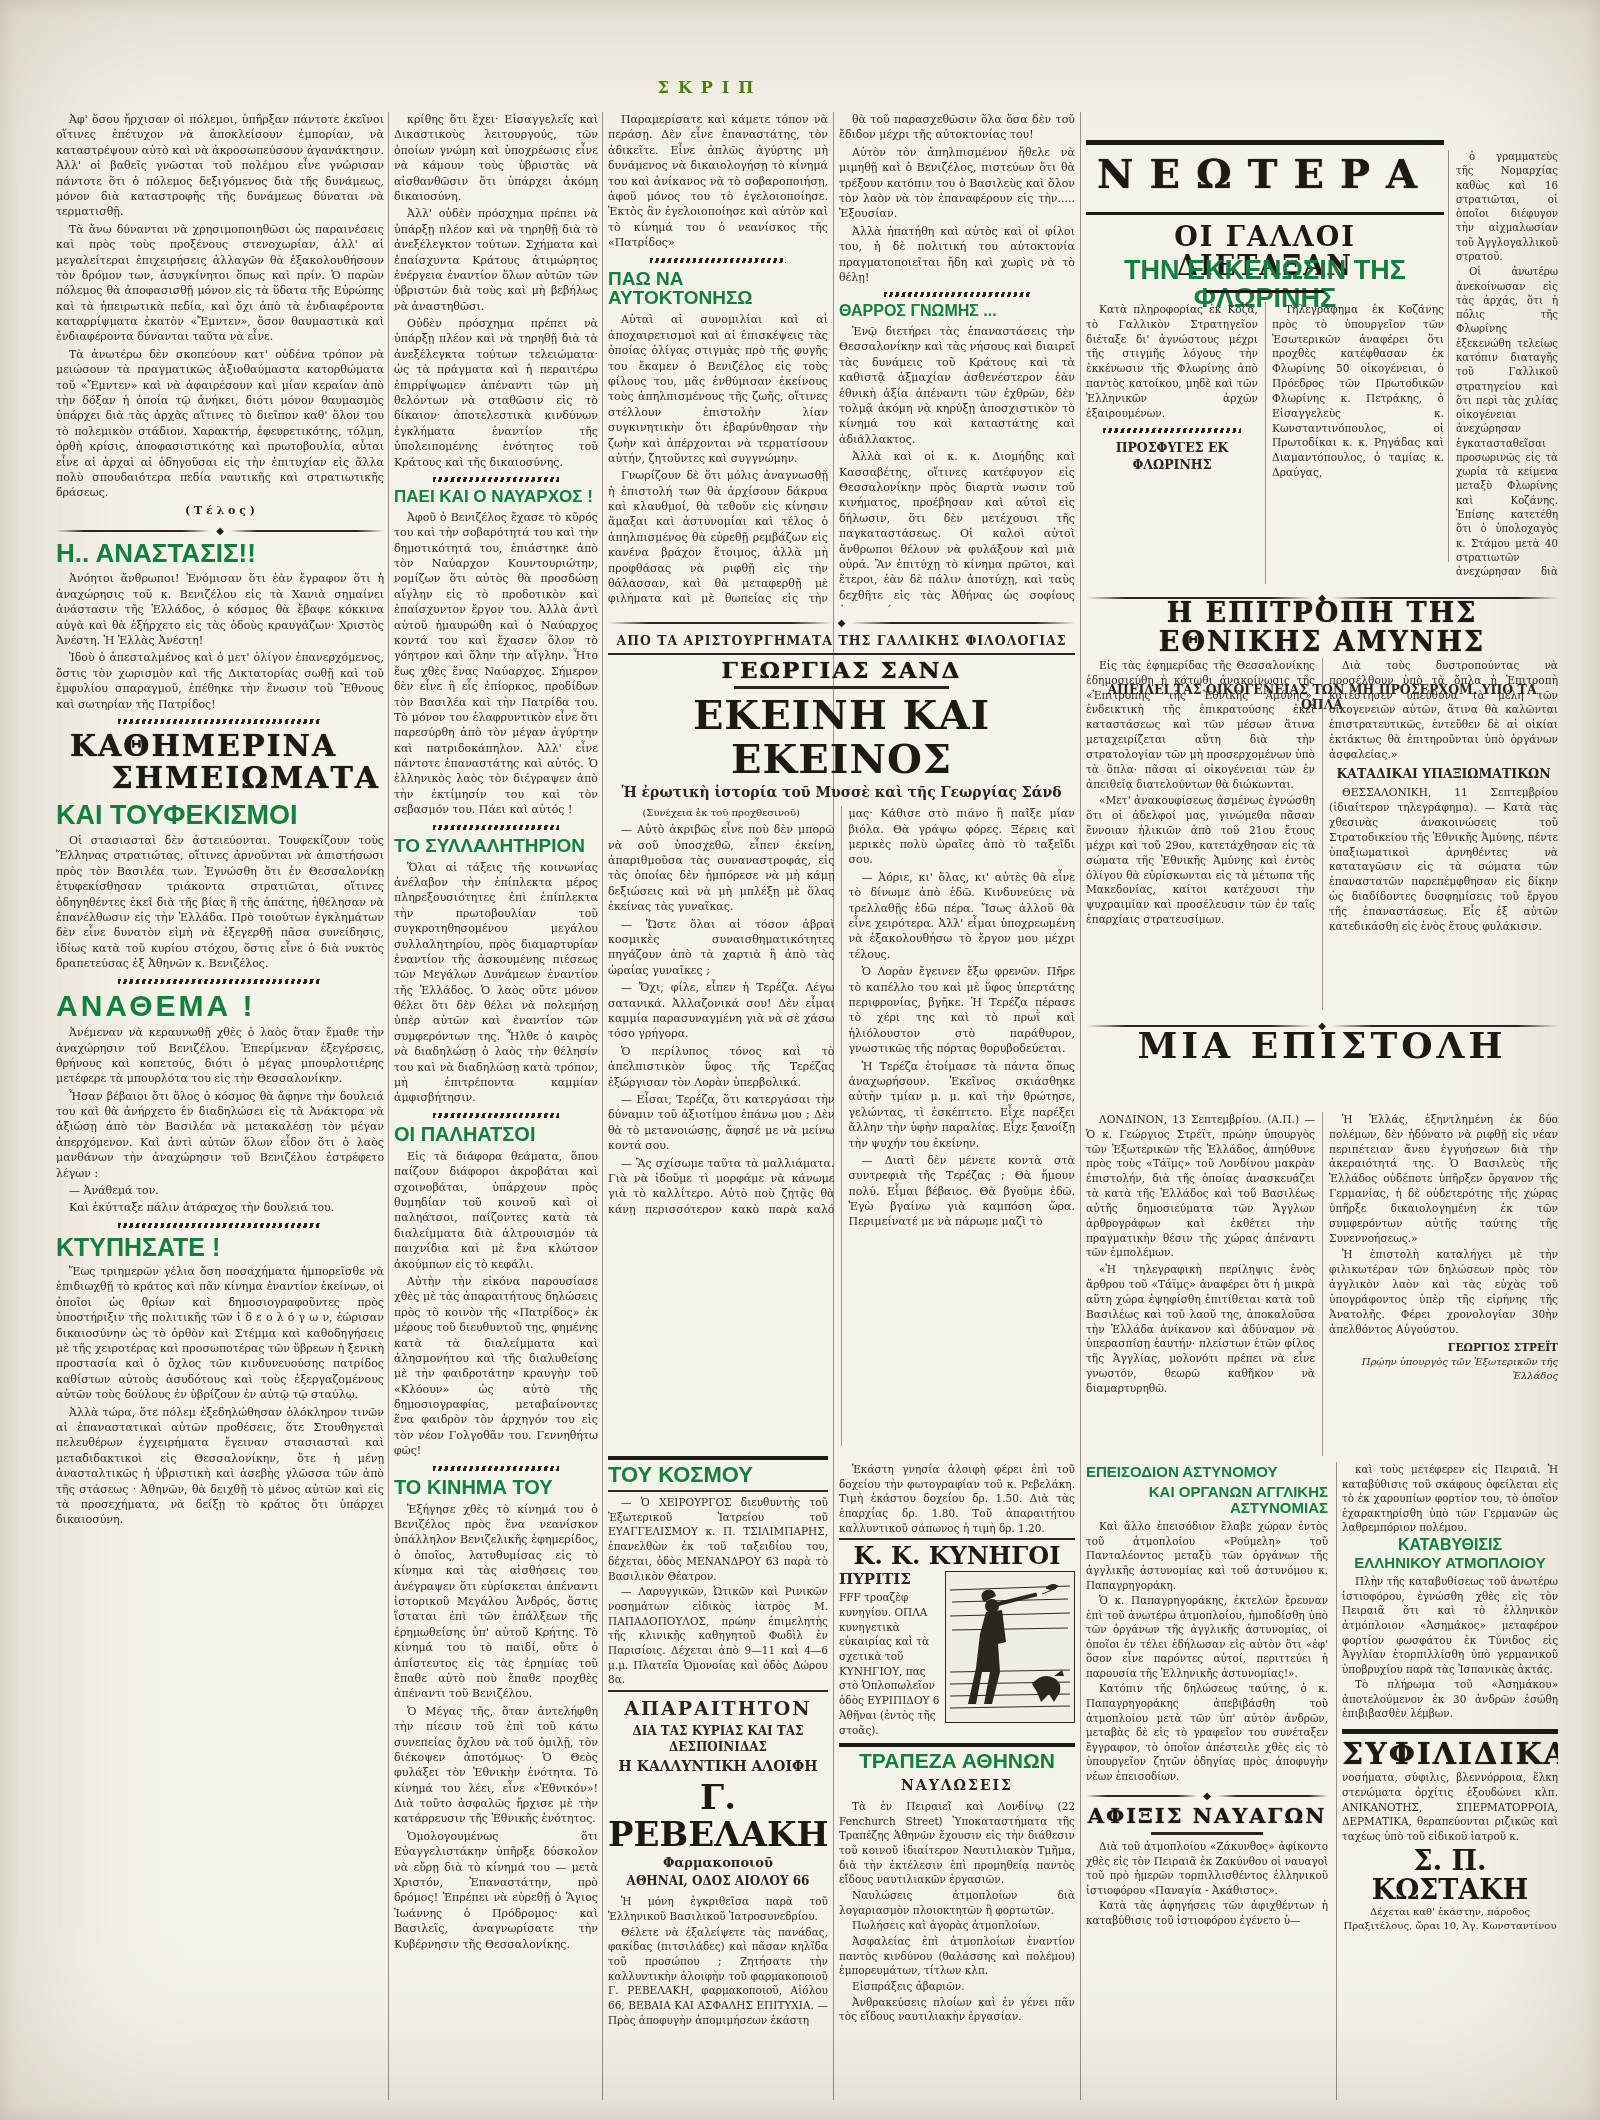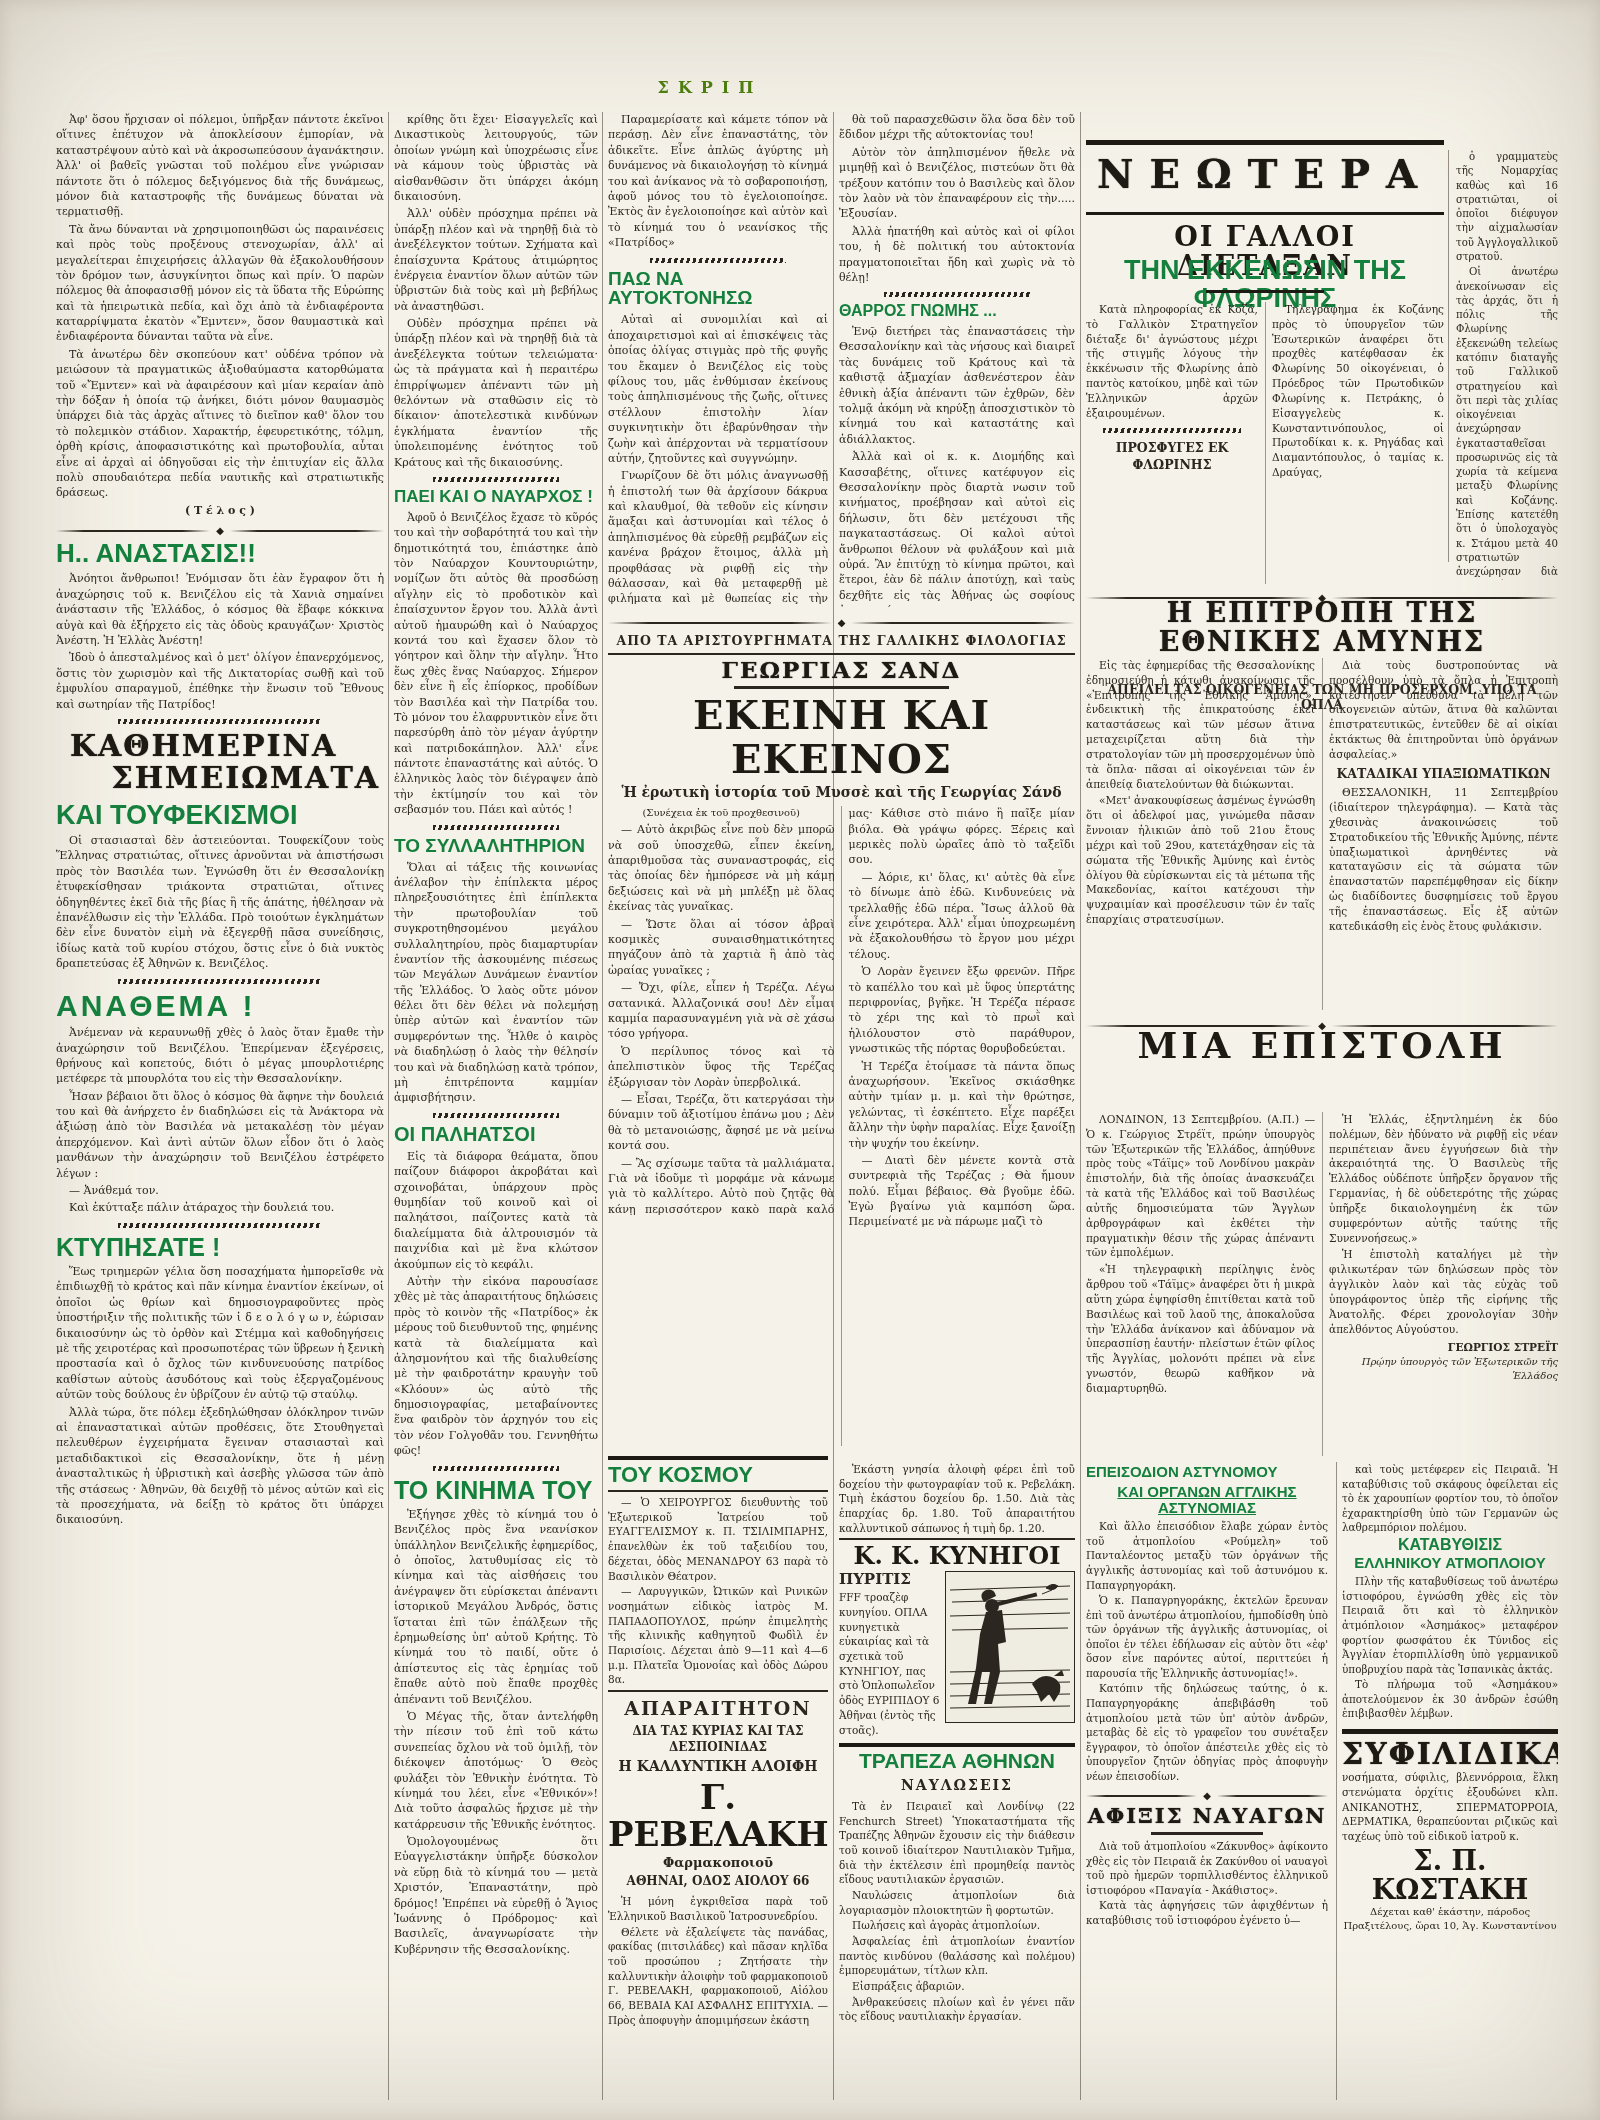--- a/index.html
+++ b/index.html
@@ -123,21 +123,21 @@
     <div class="squig"></div>
     <div>
       <div class="h-sec" style="font-size:20px;text-align:left;">ΟΙ ΠΑΛΗΑΤΣΟΙ</div>
       <div>
           <p class="para">Εἰς τὰ διάφορα θεάματα, ὅπου παίζουν διάφοροι ἀκροβάται καὶ σχοινοβάται, ὑπάρχουν πρὸς θυμηδίαν τοῦ κοινοῦ καὶ οἱ παληάτσοι, παίζοντες κατὰ τὰ διαλείμματα διὰ ἀλτρουισμόν τὰ παιχνίδια καὶ μὲ ἕνα κλώτσον ἀκούμπων εἰς τὸ κεφάλι.</p>
           <p class="para">Αὐτὴν τὴν εἰκόνα παρουσίασε χθὲς μὲ τὰς ἀπαραιτήτους δηλώσεις πρὸς τὸ κοινὸν τῆς «Πατρίδος» ἐκ μέρους τοῦ διευθυντοῦ της, φημένης κατὰ τὰ διαλείμματα καὶ ἀλησμονήτου καὶ τῆς διαλυθείσης μὲ τὴν φαιδροτάτην κραυγὴν τοῦ «Κλόουν» ὡς αὐτὸ τῆς δημοσιογραφίας, μεταβαίνοντες ἕνα φαιδρὸν τὸν ἀρχηγόν του εἰς τὸν νέον Γολγοθᾶν του. Γεννηθήτω φῶς!</p>
         </div>
     </div>
     <div class="squig"></div>
     <div>
-      <div class="h-sec" style="font-size:25px;text-align:left;">ΤΟ ΚΙΝΗΜΑ ΤΟΥ</div>
+      <div class="h-sec" style="font-size:20px;text-align:left;">ΤΟ ΚΙΝΗΜΑ ΤΟΥ</div>
       <div>
           <p class="para">Ἐξήγησε χθὲς τὸ κίνημά του ὁ Βενιζέλος πρὸς ἕνα νεανίσκον ὑπάλληλον Βενιζελικῆς ἐφημερίδος, ὁ ὁποῖος, λατυθυμίσας εἰς τὸ κίνημα καὶ τὰς αἰσθήσεις του ἀνέγραψεν ὅτι εὑρίσκεται ἀπέναντι ἱστορικοῦ Μεγάλου Ἀνδρός, ὅστις ἵσταται ἐπὶ τῶν ἐπάλξεων τῆς ἐρημωθείσης ὑπ' αὐτοῦ Κρήτης. Τὸ κίνημά του τὸ παιδί, οὔτε ὁ ἀπίστευτος εἰς τὰς ἐρημίας τοῦ ἔπαθε αὐτὸ ποὺ ἔπαθε προχθὲς ἀπέναντι τοῦ Βενιζέλου.</p>
           <p class="para">Ὁ Μέγας τῆς, ὅταν ἀντελήφθη τὴν πίεσιν τοῦ ἐπὶ τοῦ κάτω συνεπείας ὄχλου νὰ τοῦ ὁμιλῇ, τὸν διέκοψεν ἀποτόμως· Ὁ Θεὸς φυλάξει τὸν Ἐθνικὴν ἑνότητα. Τὸ κίνημά του λέει, εἶνε «Ἐθνικόν»! Διὰ τοῦτο ἀσφαλῶς ἤρχισε μὲ τὴν κατάρρευσιν τῆς Ἐθνικῆς ἑνότητος.</p>
           <p class="para">Ὁμολογουμένως ὅτι Εὐαγγελιστάκην ὑπῆρξε δύσκολον νὰ εὕρῃ διὰ τὸ κίνημά του — μετὰ Χριστόν, Ἐπαναστάτην, πρὸ δρόμος! Ἐπρέπει νὰ εὑρεθῇ ὁ Ἅγιος Ἰωάννης ὁ Πρόδρομος· καὶ Βασιλεῖς, ἀναγνωρίσατε τὴν Κυβέρνησιν τῆς Θεσσαλονίκης.</p>
         </div>
     </div>
   </div>
 
   <div class="col" style="left:608px;top:112px;width:220px;height:496px">
     <div>
@@ -321,21 +321,21 @@
         <p class="para">«Ἡ τηλεγραφικὴ περίληψις ἑνὸς ἄρθρου τοῦ «Τάϊμς» ἀναφέρει ὅτι ἡ μικρὰ αὕτη χώρα ἐψηφίσθη ἐπιτίθεται κατὰ τοῦ Βασιλέως καὶ τοῦ λαοῦ της, ἀποκαλοῦσα τὴν Ἑλλάδα ἀνίκανον καὶ ἀδύναμον νὰ ὑπερασπίσῃ ἑαυτήν· πλείστων ἐτῶν φίλος τῆς Ἀγγλίας, μολονότι πρέπει νὰ εἶνε γνωστόν, θεωρῶ καθῆκον νὰ διαμαρτυρηθῶ.</p>
         <p class="para">Ἡ Ἑλλάς, ἐξηντλημένη ἐκ δύο πολέμων, δὲν ἠδύνατο νὰ ριφθῇ εἰς νέαν περιπέτειαν ἄνευ ἐγγυήσεων διὰ τὴν ἀκεραιότητά της. Ὁ Βασιλεὺς τῆς Ἑλλάδος οὐδέποτε ὑπῆρξεν ὄργανον τῆς Γερμανίας, ἡ δὲ οὐδετερότης τῆς χώρας ὑπῆρξε δικαιολογημένη ἐκ τῶν συμφερόντων αὐτῆς ταύτης τῆς Συνεννοήσεως.»</p>
         <p class="para">Ἡ ἐπιστολὴ καταλήγει μὲ τὴν φιλικωτέραν τῶν δηλώσεων πρὸς τὸν ἀγγλικὸν λαὸν καὶ τὰς εὐχὰς τοῦ ὑπογράφοντος ὑπὲρ τῆς εἰρήνης τῆς Ἀνατολῆς. Φέρει χρονολογίαν 30ὴν ἀπελθόντος Αὐγούστου.</p>
       </div>
     <div class="sig-name">ΓΕΩΡΓΙΟΣ ΣΤΡΕΪΤ</div>
     <div class="sig-role">Πρῴην ὑπουργὸς τῶν Ἐξωτερικῶν τῆς Ἑλλάδος</div>
   </div>
 
   <div class="col tiny" style="left:1086px;top:1462px;width:242px;height:638px;font-size:10.4px;">
     <div class="h-sec" style="font-size:15px;text-align:left;">ΕΠΕΙΣΟΔΙΟΝ ΑΣΤΥΝΟΜΟΥ</div>
-    <div class="h-sec" style="font-size:15px;text-align:center;text-decoration:underline;">ΚΑΙ ΟΡΓΑΝΩΝ ΑΓΓΛΙΚΗΣ ΑΣΤΥΝΟΜΙΑΣ</div>
+    <div class="h-sec" style="font-size:15px;text-align:right;">ΚΑΙ ΟΡΓΑΝΩΝ ΑΓΓΛΙΚΗΣ ΑΣΤΥΝΟΜΙΑΣ</div>
     <div>
         <p class="para">Καὶ ἄλλο ἐπεισόδιον ἔλαβε χώραν ἐντὸς τοῦ ἀτμοπλοίου «Ρούμελη» τοῦ Πανταλέοντος μεταξὺ τῶν ὀργάνων τῆς ἀγγλικῆς ἀστυνομίας καὶ τοῦ ἀστυνόμου κ. Παπαγρηγοράκη.</p>
         <p class="para">Ὁ κ. Παπαγρηγοράκης, ἐκτελῶν ἔρευναν ἐπὶ τοῦ ἀνωτέρω ἀτμοπλοίου, ἠμποδίσθη ὑπὸ τῶν ὀργάνων τῆς ἀγγλικῆς ἀστυνομίας, οἱ ὁποῖοι ἐν τέλει ἐδήλωσαν εἰς αὐτὸν ὅτι «ἐφ' ὅσον εἶνε παρόντες αὐτοί, περιττεύει ἡ παρουσία τῆς Ἑλληνικῆς ἀστυνομίας!».</p>
         <p class="para">Κατόπιν τῆς δηλώσεως ταύτης, ὁ κ. Παπαγρηγοράκης ἀπεβιβάσθη τοῦ ἀτμοπλοίου μετὰ τῶν ὑπ' αὐτὸν ἀνδρῶν, μεταβὰς δὲ εἰς τὸ γραφεῖον του συνέταξεν ἔγγραφον, τὸ ὁποῖον ἀπέστειλε χθὲς εἰς τὸ ὑπουργεῖον ζητῶν ὁδηγίας πρὸς ἀποφυγὴν νέων ἐπεισοδίων.</p>
       </div>
     <div class="ornate">
         <span></span>
       </div>
     <div class="h-serif deco" style="font-size:21px;">ΑΦΙΞΙΣ ΝΑΥΑΓΩΝ</div>
     <div class="midrule"></div>

